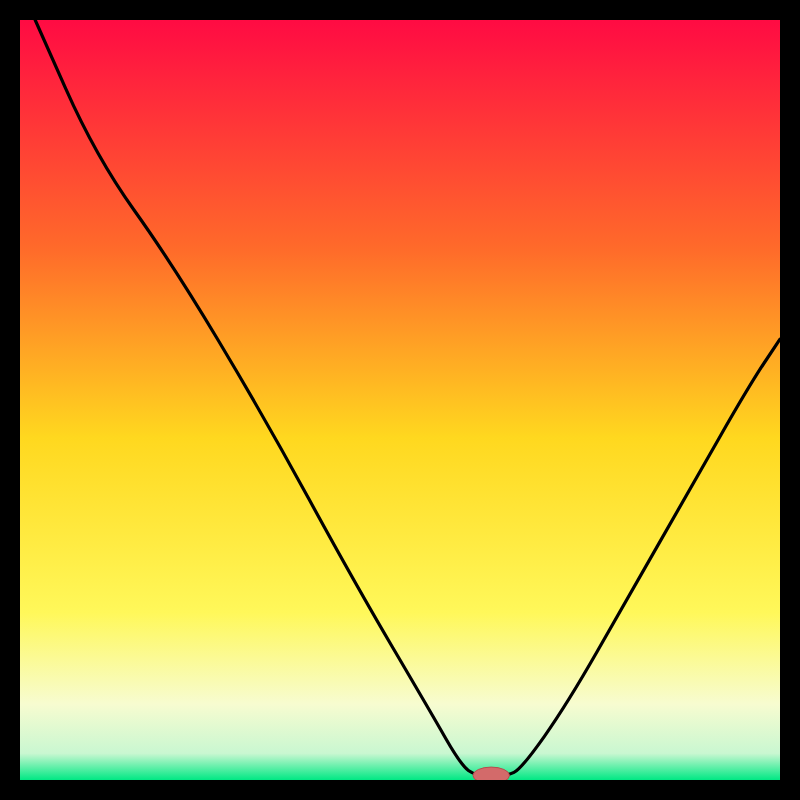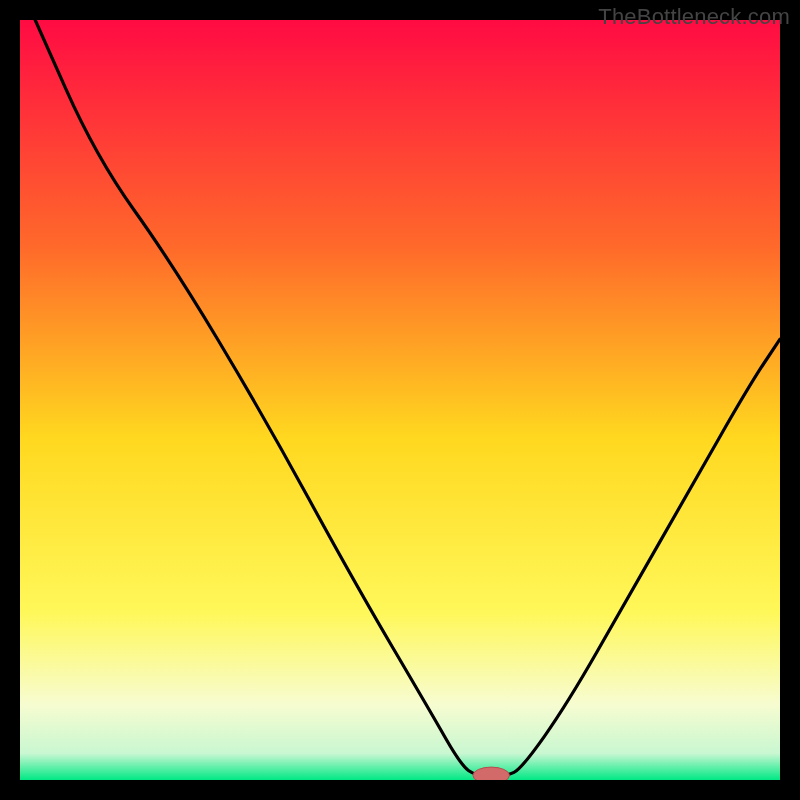--- a/index.html
+++ b/index.html
@@ -37,21 +37,20 @@
   }
   svg {
     display: block;
   }
 </style>
 </head>
 <body>
 
 <div class="frame">
 
-  <div class="watermark">TheBottleneck.com</div>
 
   <div class="plot">
     <svg id="chart-svg" width="760" height="760" viewBox="0 0 760 760" preserveAspectRatio="none">
       <defs>
         <linearGradient id="bg-grad" x1="0" y1="0" x2="0" y2="1">
             <stop offset="0%" stop-color="#ff0b43"></stop>
             <stop offset="30%" stop-color="#ff6a2a"></stop>
             <stop offset="55.00000000000001%" stop-color="#ffd81f"></stop>
             <stop offset="78%" stop-color="#fff85a"></stop>
             <stop offset="90%" stop-color="#f7fcd0"></stop>

